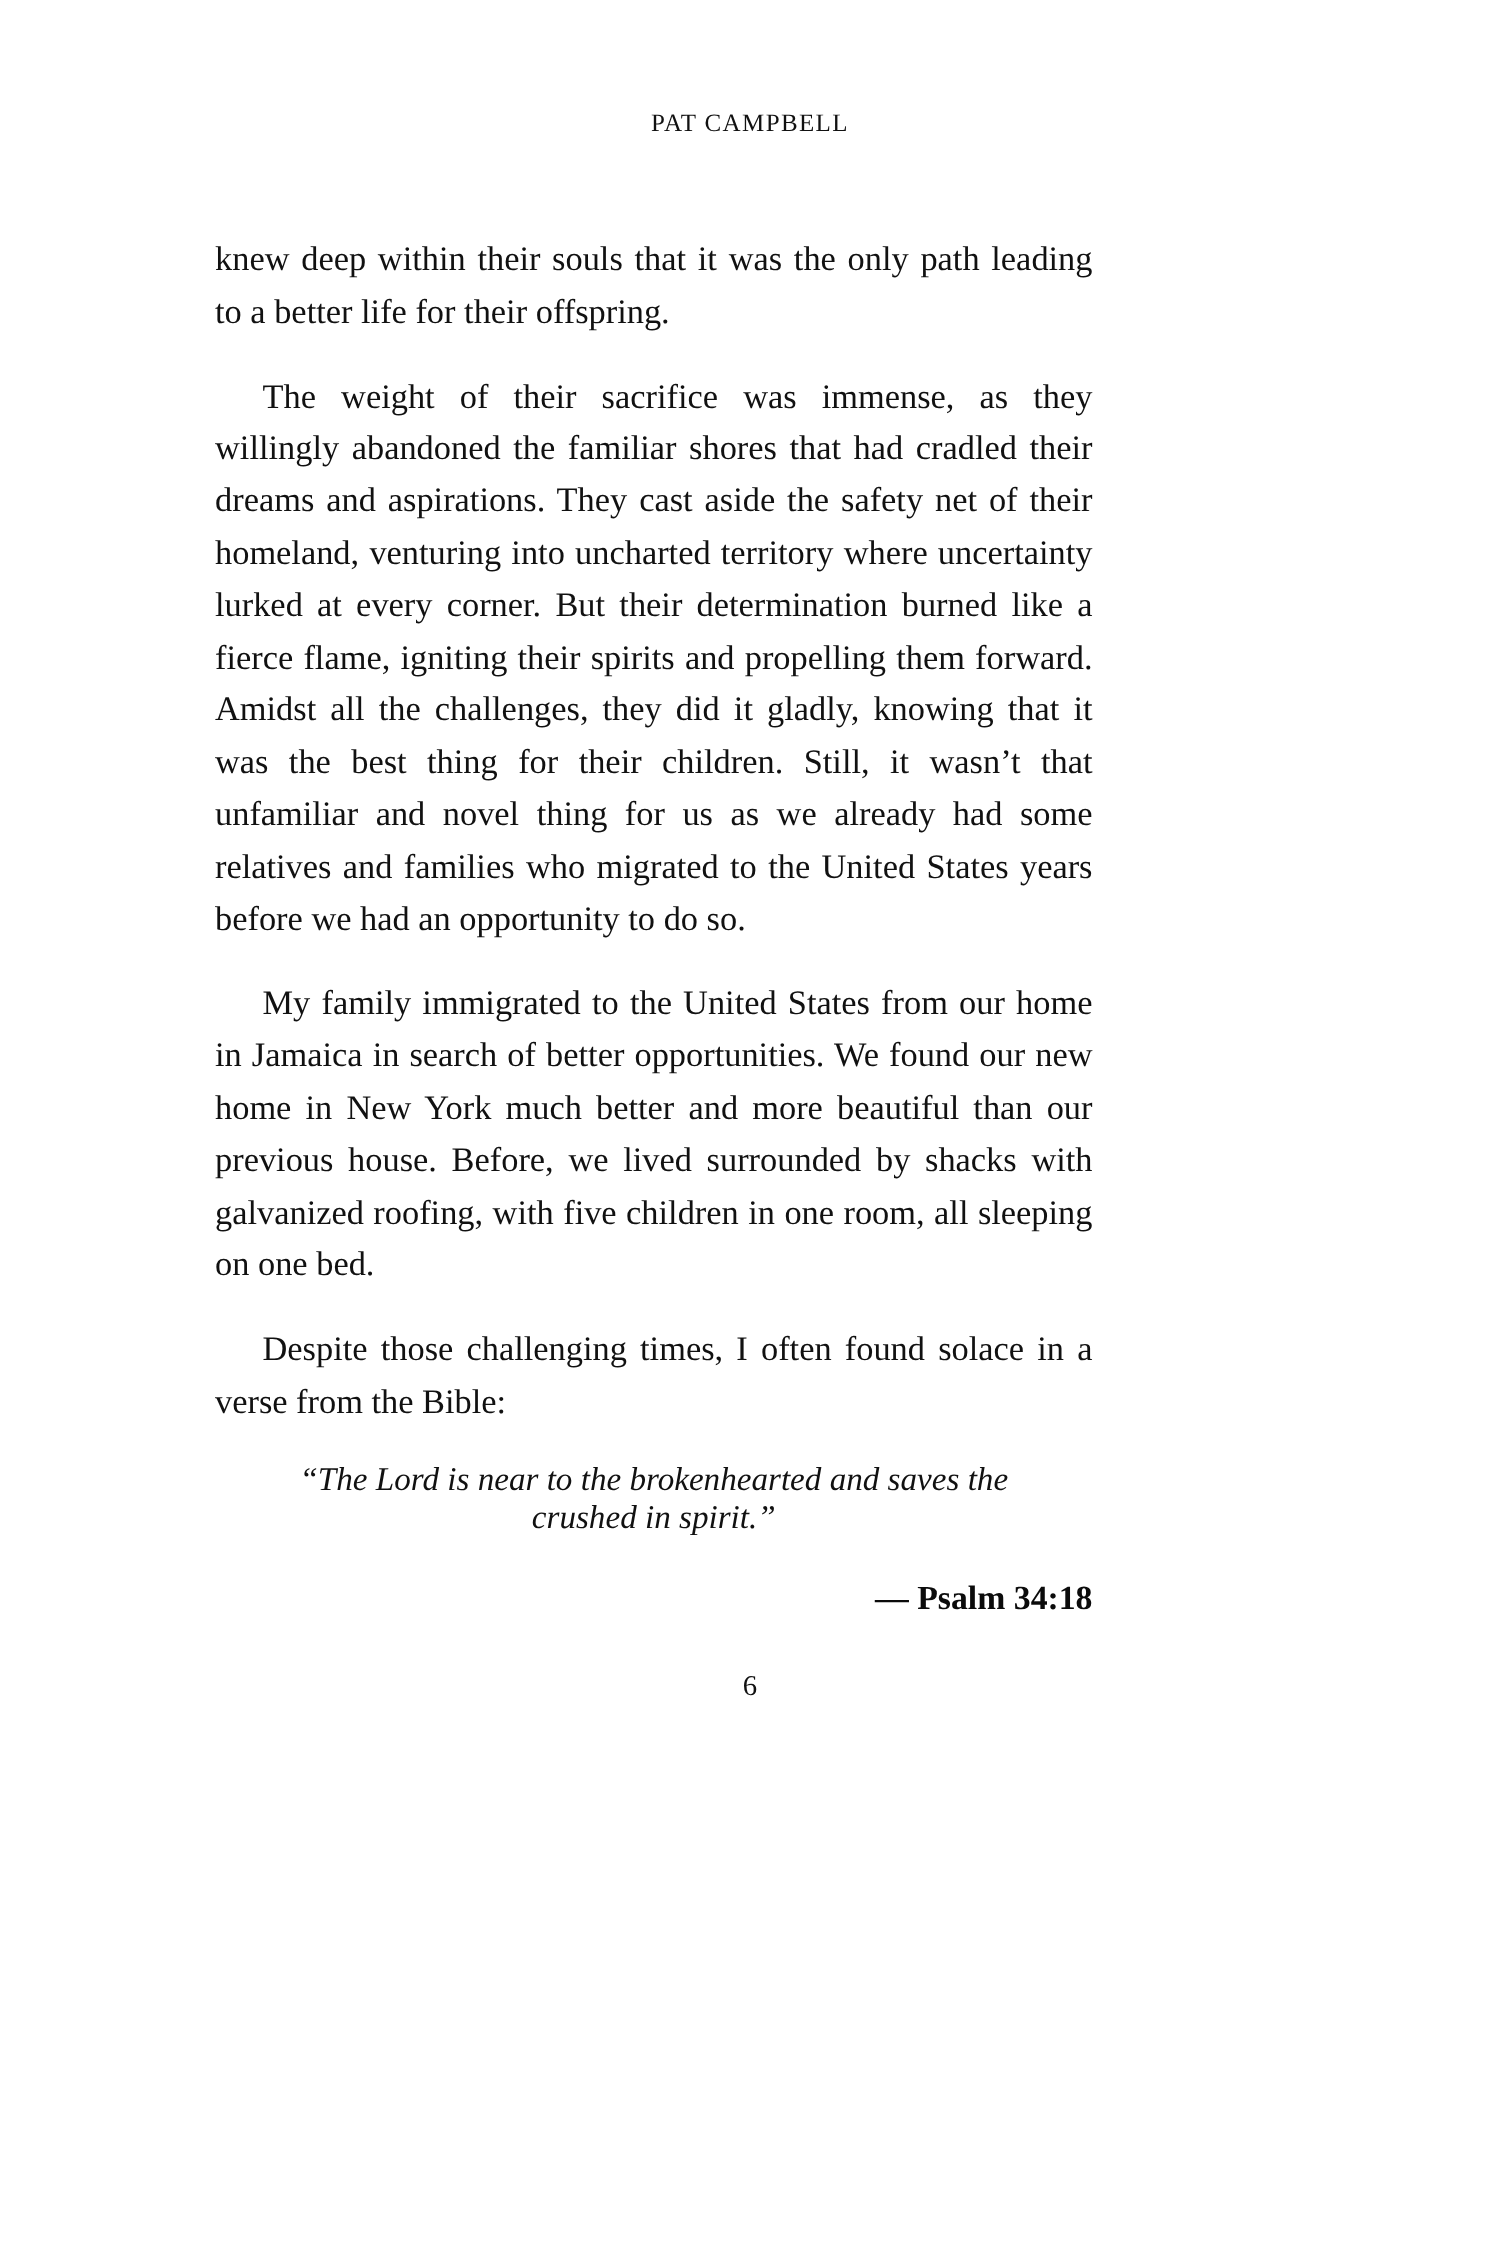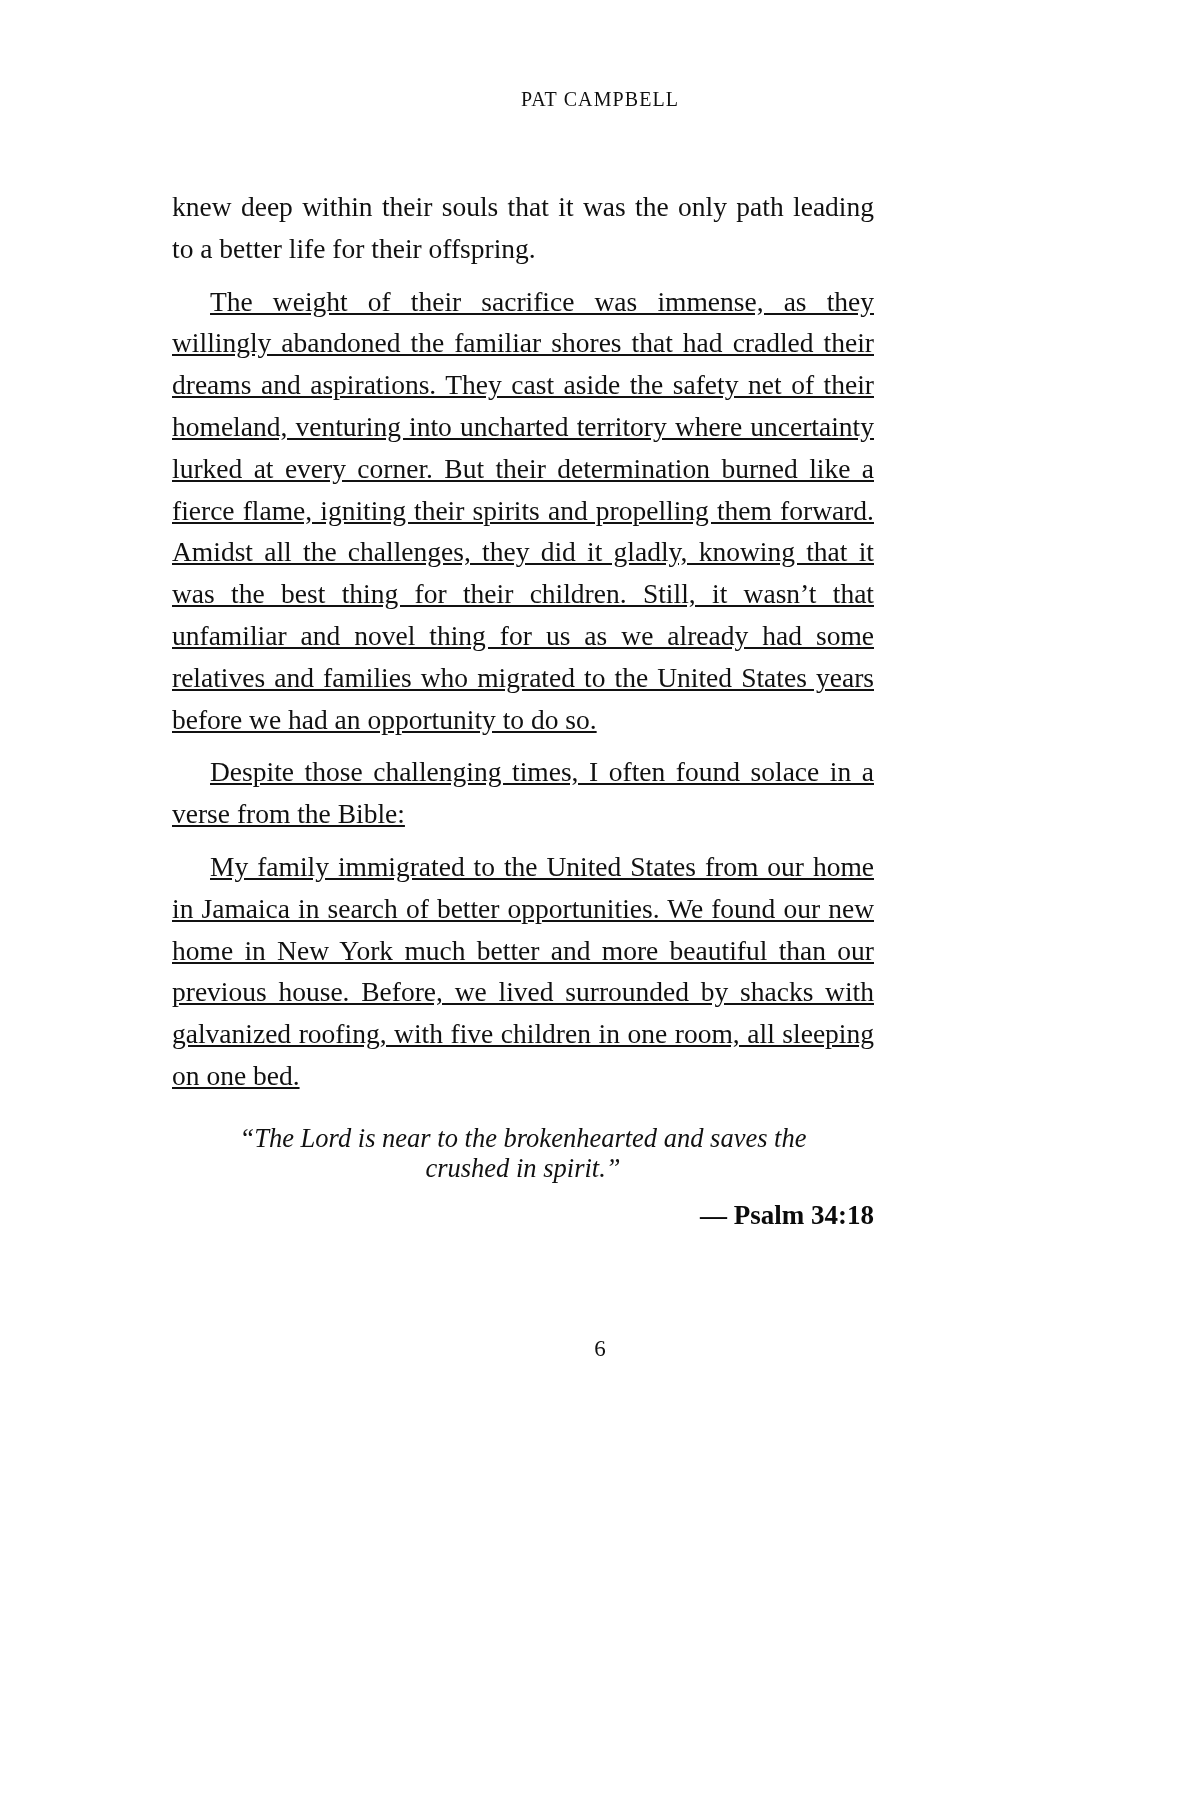--- a/index.html
+++ b/index.html
@@ -39,43 +39,42 @@
     margin: 0 0 2px 0;
     font-size: 27.5px;
     line-height: 41.8px;
     text-align: justify;
     text-justify: inter-word;
     color: #111111;
     hyphens: none;
   }
   p.body.indent {
     text-indent: 38px;
-    margin-top: 11px;
-    text-decoration: underline;
+    margin-top: 26px;
   }
   p.body.first {
     text-indent: 0;
     margin-top: 18px;
   }
   
   .quote-block {
     margin-top: 26px;
     width: 702px;
   }
   p.quote {
     margin: 0;
     font-size: 26.5px;
     line-height: 30px;
     font-style: italic;
     text-align: center;
     color: #111111;
     padding: 0 28px;
   }
   p.attribution {
-    margin: 12px 0 0 0;
+    margin: 30px 0 0 0;
     font-size: 27px;
     line-height: 40px;
     font-weight: bold;
     text-align: right;
     color: #0b0b0b;
   }
   .after-quote {
     margin-top: 22px;
   }
   .folio {
@@ -94,23 +93,23 @@
 <div class="page">
 
   <div class="running-head">PAT CAMPBELL</div>
 
   <div class="content">
 
     <p class="body first">knew deep within their souls that it was the only path leading to a better life for their offspring.</p>
 
     <p class="body indent">The weight of their sacrifice was immense, as they willingly abandoned the familiar shores that had cradled their dreams and aspirations. They cast aside the safety net of their homeland, venturing into uncharted territory where uncertainty lurked at every corner. But their determination burned like a fierce flame, igniting their spirits and propelling them forward. Amidst all the challenges, they did it gladly, knowing that it was the best thing for their children. Still, it wasn’t that unfamiliar and novel thing for us as we already had some relatives and families who migrated to the United States years before we had an opportunity to do so.</p>
 
+    <p class="body indent">My family immigrated to the United States from our home in Jamaica in search of better opportunities. We found our new home in New York much better and more beautiful than our previous house. Before, we lived surrounded by shacks with galvanized roofing, with five children in one room, all sleeping on one bed.</p>
+
     <p class="body indent">Despite those challenging times, I often found solace in a verse from the Bible:</p>
-
-    <p class="body indent">My family immigrated to the United States from our home in Jamaica in search of better opportunities. We found our new home in New York much better and more beautiful than our previous house. Before, we lived surrounded by shacks with galvanized roofing, with five children in one room, all sleeping on one bed.</p>
 
     <div class="quote-block">
       <p class="quote">“The Lord is near to the brokenhearted and saves the crushed in spirit.”</p>
       <p class="attribution">— Psalm 34:18</p>
     </div>
 
 
   </div>
 
   <div class="folio">6</div>

